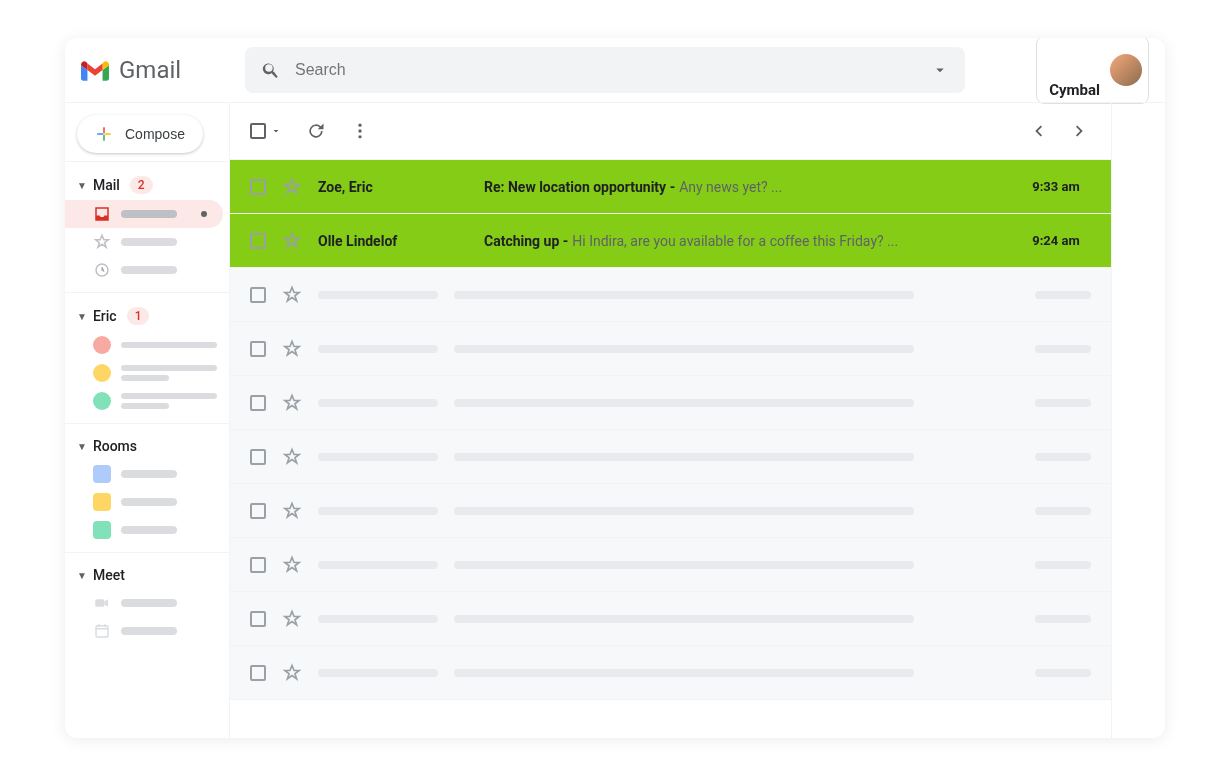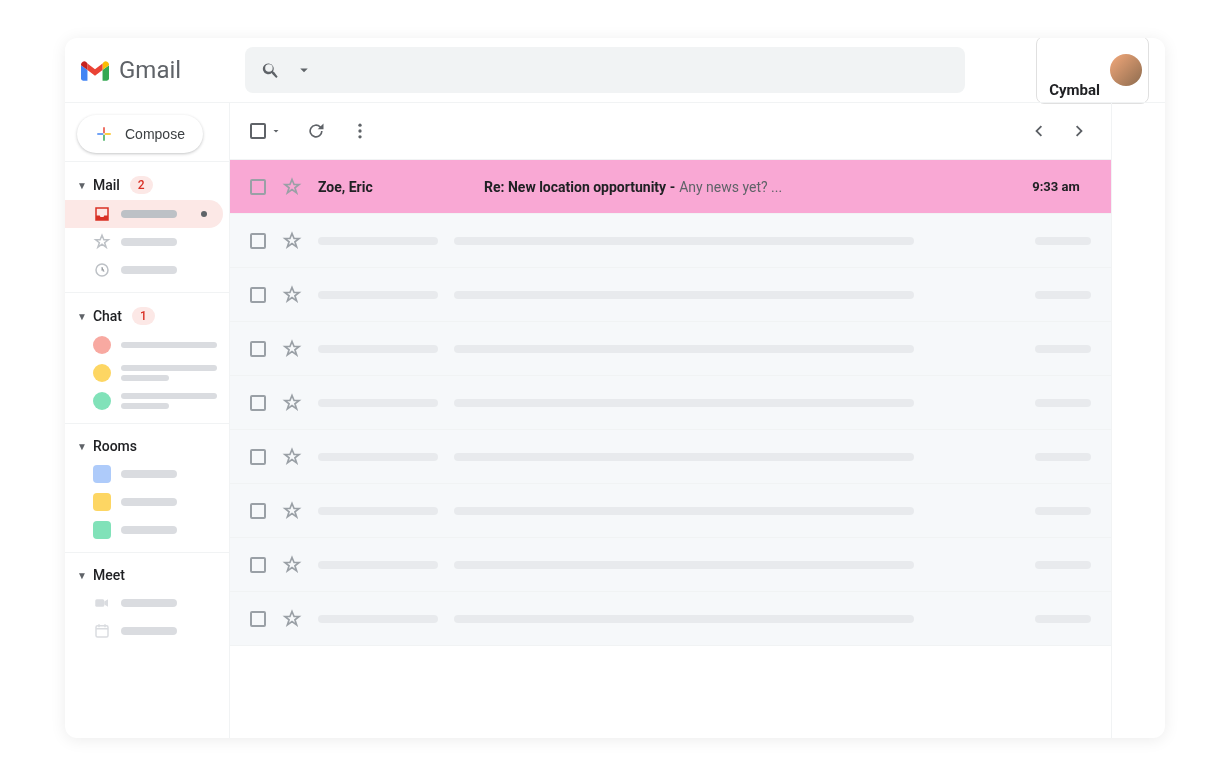--- a/index.html
+++ b/index.html
@@ -238,21 +238,21 @@
       overflow-y: auto;
       border-top: 1px solid #f1f3f4;
     }
     .email-row {
       display: flex;
       align-items: center;
       gap: 16px;
       padding: 0 20px;
       height: 54px;
       border-bottom: 1px solid #f1f3f4;
-      background: #f9a8d4;
+      background: #84cc16;
       cursor: pointer;
     }
     .email-row.read {
       background: #f6f8fa;
     }
     .row-check {
       width: 16px;
       height: 16px;
       border: 2px solid #9aa0a6;
       border-radius: 2px;
@@ -321,20 +321,21 @@
         <path fill="#FBBC04" d="M40 8v12l12-9V10a6 6 0 0 0-9.6-4.8z"></path>
         <path fill="#EA4335" d="M12 20V8l14 10.5L40 8v12L26 30.5z"></path>
         <path fill="#C5221F" d="M0 10v1l12 9V8L9.6 5.2A6 6 0 0 0 0 10z"></path>
       </svg>
       <span class="logo-text">Gmail</span>
     </div>
     <div class="search-bar">
       <svg class="search-icon" width="20" height="20" viewBox="0 0 24 24">
           <path fill="currentColor" d="M15.5 14h-.79l-.28-.27A6.5 6.5 0 1 0 13 15.5l.27.28v.79l5 4.99L19.99 20zm-6 0A4.5 4.5 0 1 1 14 9.5 4.49 4.49 0 0 1 9.5 14z"></path>
         </svg>
+      <input type="text" placeholder="Search" style="">
       <svg class="dropdown-caret" width="18" height="18" viewBox="0 0 24 24">
           <path fill="currentColor" d="M7 10l5 5 5-5z"></path>
         </svg>
     </div>
     <div class="header-right">
       <div class="brand-pill">
         <span class="brand-text">Cymbal</span>
         <div class="avatar"></div>
       </div>
     </div>
@@ -380,21 +381,21 @@
               <circle fill="none" stroke="#bdc1c6" stroke-width="2" cx="12" cy="12" r="8"></circle>
               <path stroke="#bdc1c6" stroke-width="2" d="M12 8v4l3 2"></path>
             </svg>
           <div class="nav-placeholder"></div>
         </div>
       </div>
 
       <div class="section" style="position:relative;">
         <div class="section-header">
           <span class="caret-icon">▼</span>
-          <span class="section-title">Chat</span>
+          <span class="section-title">Eric</span>
           <span class="badge">1</span>
         </div>
         <div class="nav-item" style="position:relative;">
           <div class="chat-avatar" style="background:#f8a9a1;"></div>
           <div class="chat-lines">
               <div class="chat-line"></div>
             </div>
 
         </div>
         <div class="nav-item">
@@ -488,20 +489,32 @@
           <svg class="row-star" width="20" height="20" viewBox="0 0 24 24">
               <path fill="none" stroke="currentColor" stroke-width="2" d="M12 3l2.5 6h6l-5 4 2 6-5.5-4-5.5 4 2-6-5-4h6z"></path>
             </svg>
           <div class="row-sender">Zoe, Eric</div>
           <div class="row-subject">
             <span class="subj-bold">Re: New location opportunity - </span>
             <span class="subj-snippet">Any news yet? ...</span>
           </div>
           <div class="row-time">9:33 am</div>
         </div>
+        <div class="email-row">
+          <div class="row-check"></div>
+          <svg class="row-star" width="20" height="20" viewBox="0 0 24 24">
+              <path fill="none" stroke="currentColor" stroke-width="2" d="M12 3l2.5 6h6l-5 4 2 6-5.5-4-5.5 4 2-6-5-4h6z"></path>
+            </svg>
+          <div class="row-sender">Olle Lindelof</div>
+          <div class="row-subject">
+            <span class="subj-bold">Catching up - </span>
+            <span class="subj-snippet">Hi Indira, are you available for a coffee this Friday? ...</span>
+          </div>
+          <div class="row-time">9:24 am</div>
+        </div>
 
         <div class="email-row read">
             <div class="row-check"></div>
             <svg class="row-star" width="20" height="20" viewBox="0 0 24 24">
               <path fill="none" stroke="currentColor" stroke-width="2" d="M12 3l2.5 6h6l-5 4 2 6-5.5-4-5.5 4 2-6-5-4h6z"></path>
             </svg>
             <div class="ph-sender"></div>
             <div class="ph-subj"></div>
             <div class="ph-time"></div>
           </div>

